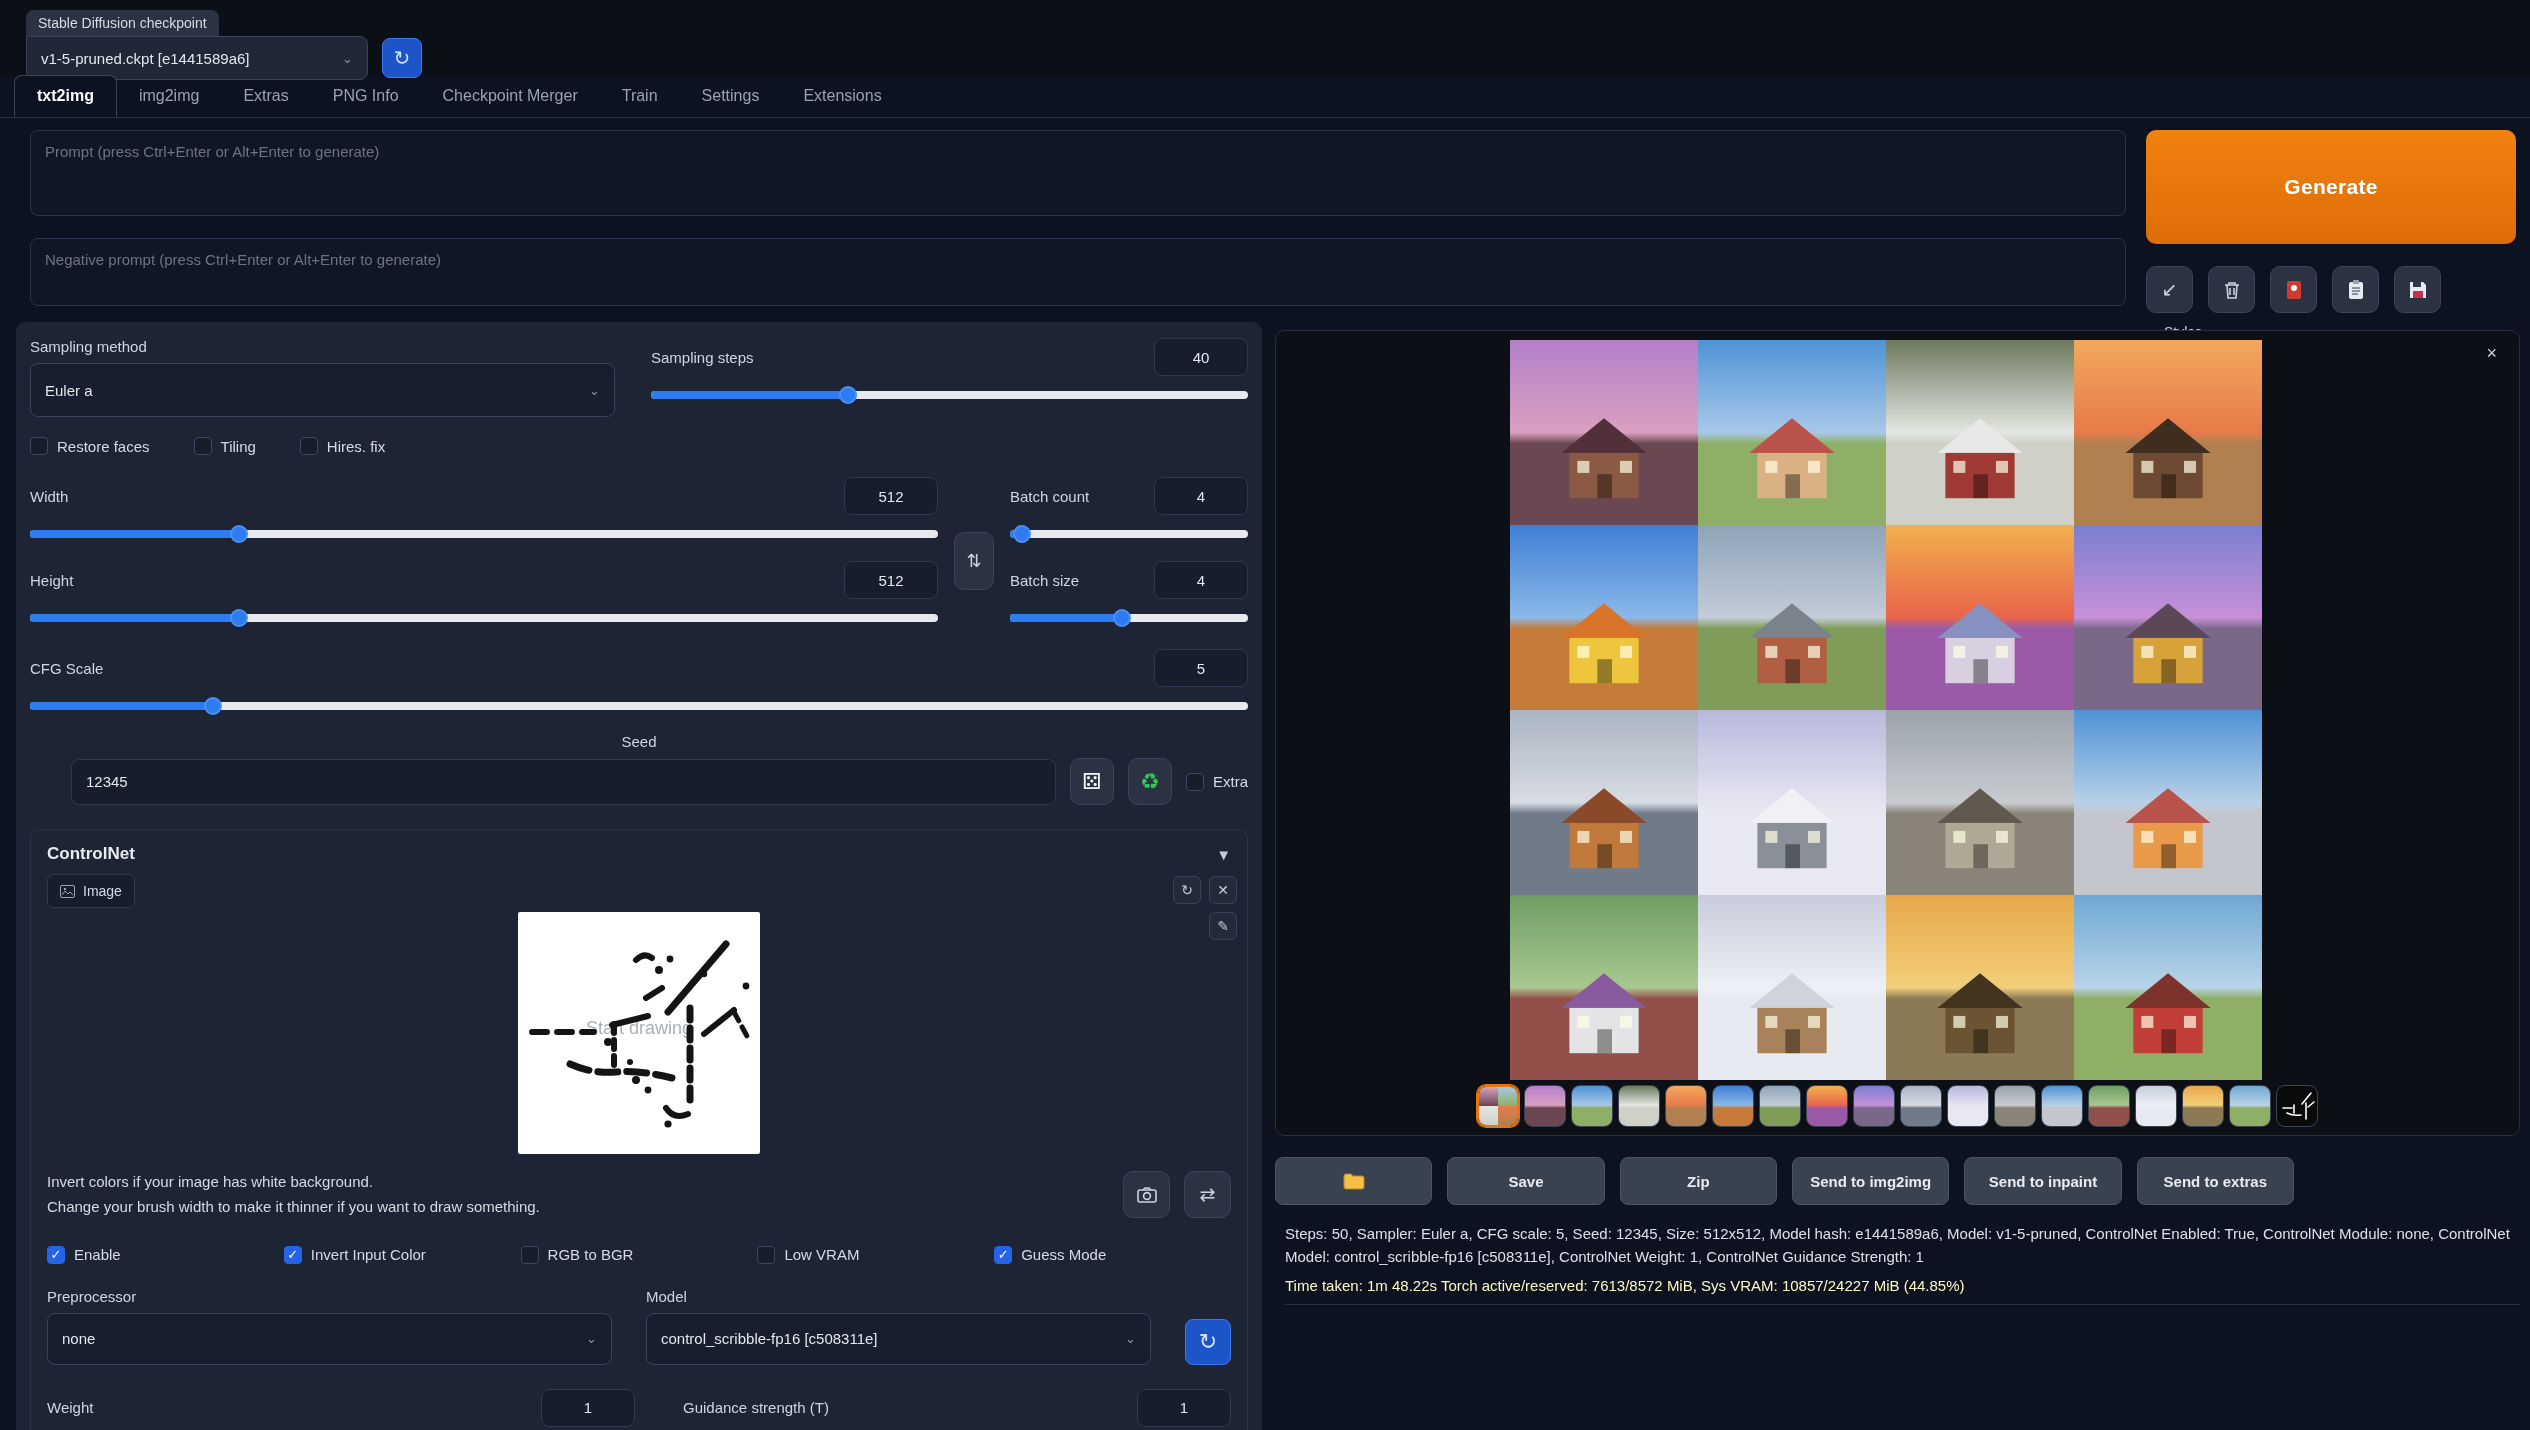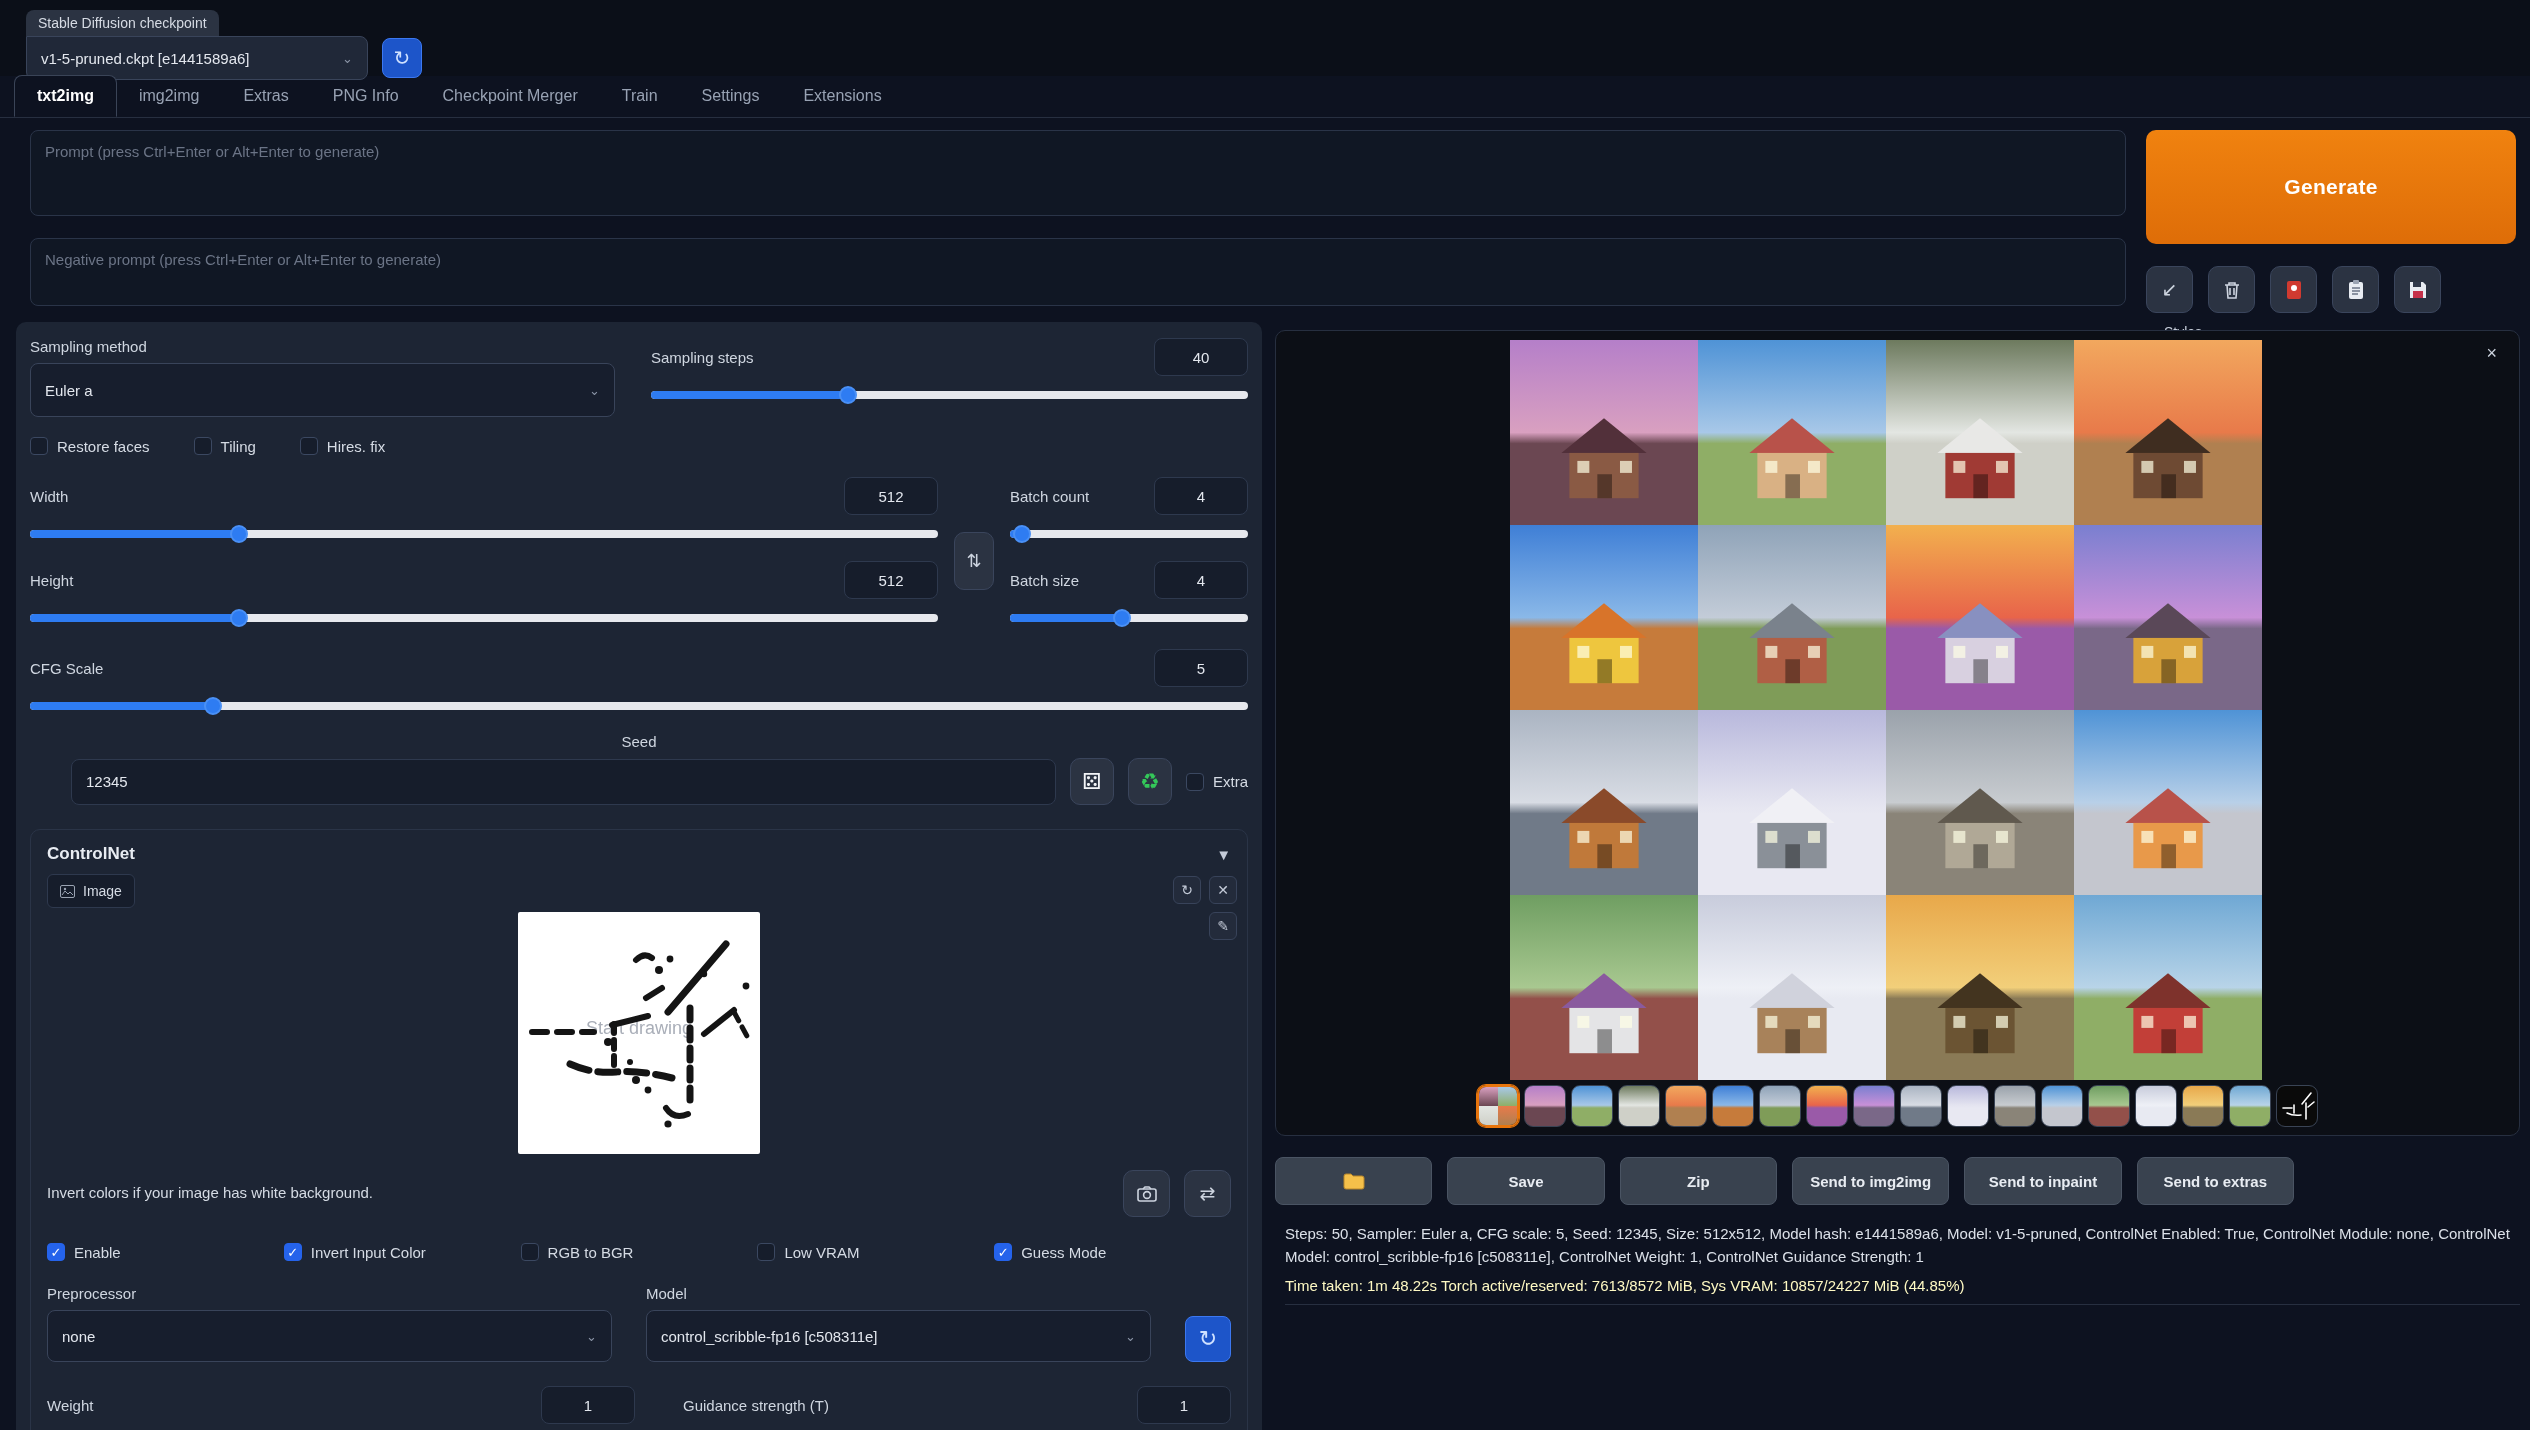--- a/index.html
+++ b/index.html
@@ -363,20 +363,21 @@
               <circle cx="130" cy="178" r="3.4"></circle>
             <circle cx="150" cy="212" r="3.6"></circle>
               <circle cx="112" cy="150" r="3"></circle>
           </g>
         </svg>
       </div>
 
       <div class="cn-help-row">
         <div class="cn-help">
           <div>Invert colors if your image has white background.</div>
+          <div>Change your brush width to make it thinner if you want to draw something.</div>
         </div>
         <div class="cn-help-btns">
           <div class="iconbtn">
             <svg width="20" height="16" viewBox="0 0 20 16">
                 <rect x="1" y="3" width="18" height="12" rx="2" fill="none" stroke="#cdd4df" stroke-width="1.6"></rect>
                 <path d="M6 3l2-2h4l2 2" fill="none" stroke="#cdd4df" stroke-width="1.6"></path>
                 <circle cx="10" cy="9" r="3.4" fill="none" stroke="#cdd4df" stroke-width="1.6"></circle>
               </svg>
           </div>
           <div class="iconbtn">

